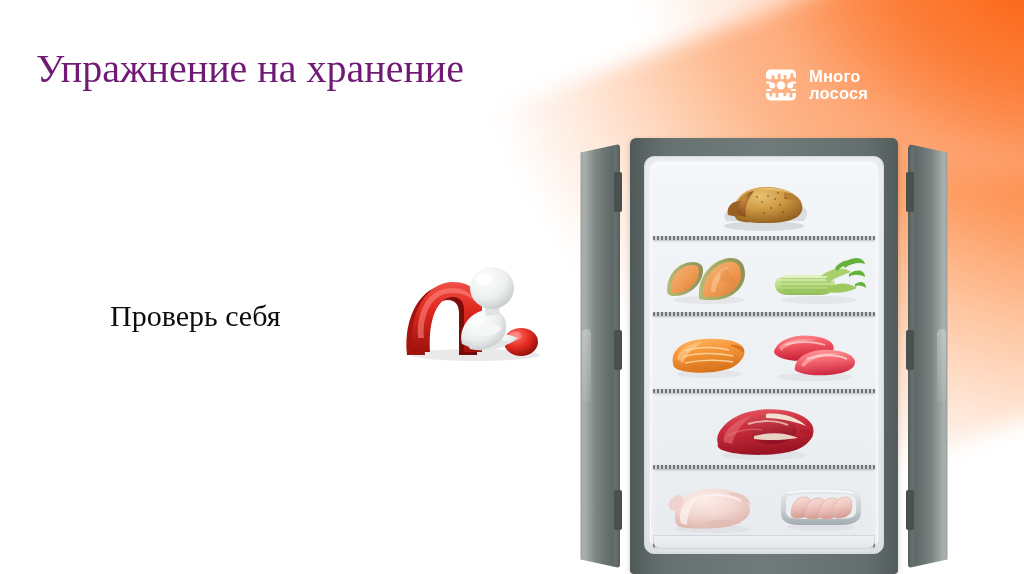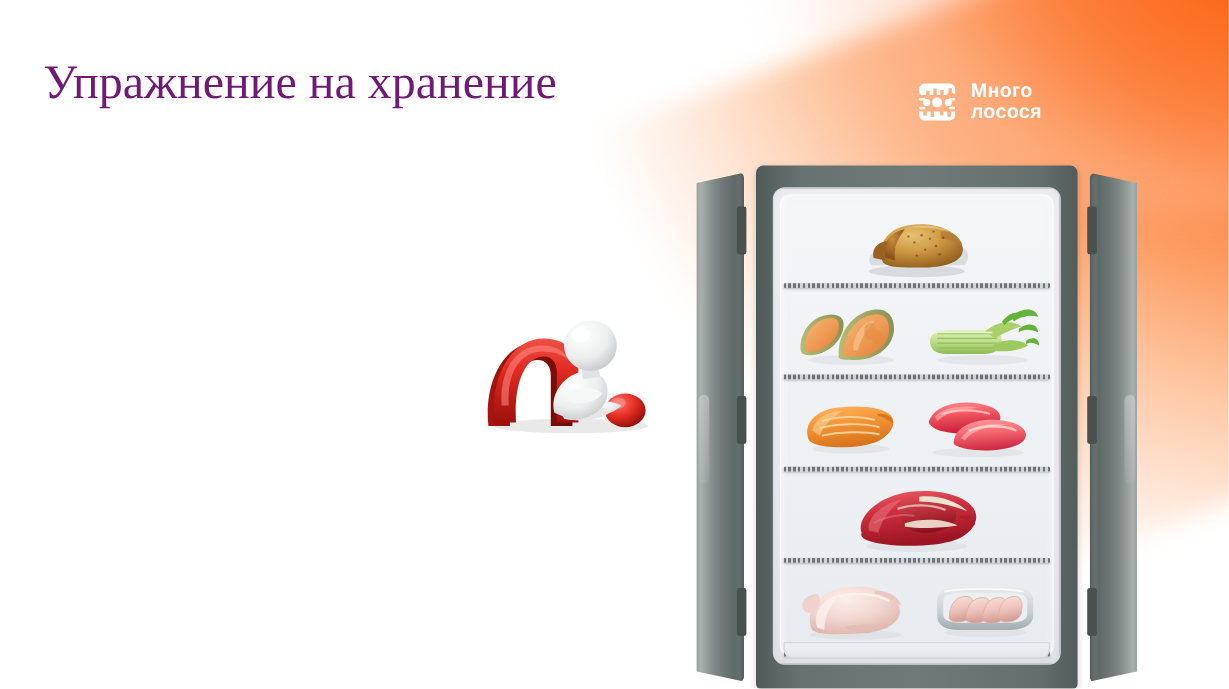--- a/index.html
+++ b/index.html
@@ -254,20 +254,21 @@
       </svg>
     </span>
     <span class="logo-text">
       <div>Много</div>
       <div>лосося</div>
     </span>
   </div>
 
   <h1 class="title">Упражнение на хранение</h1>
 
+  <div class="subtitle">Проверь себя</div>
 
   <div class="qfigure">
     <svg viewBox="0 0 160 112" width="160" height="112" aria-hidden="true">
       <defs>
         <linearGradient id="qred" x1="0" y1="0" x2="0" y2="1">
           <stop offset="0%" stop-color="#f05048"></stop>
           <stop offset="38%" stop-color="#e02a20"></stop>
           <stop offset="100%" stop-color="#9e110c"></stop>
         </linearGradient>
         <linearGradient id="qredside" x1="0" y1="0" x2="1" y2="0">

